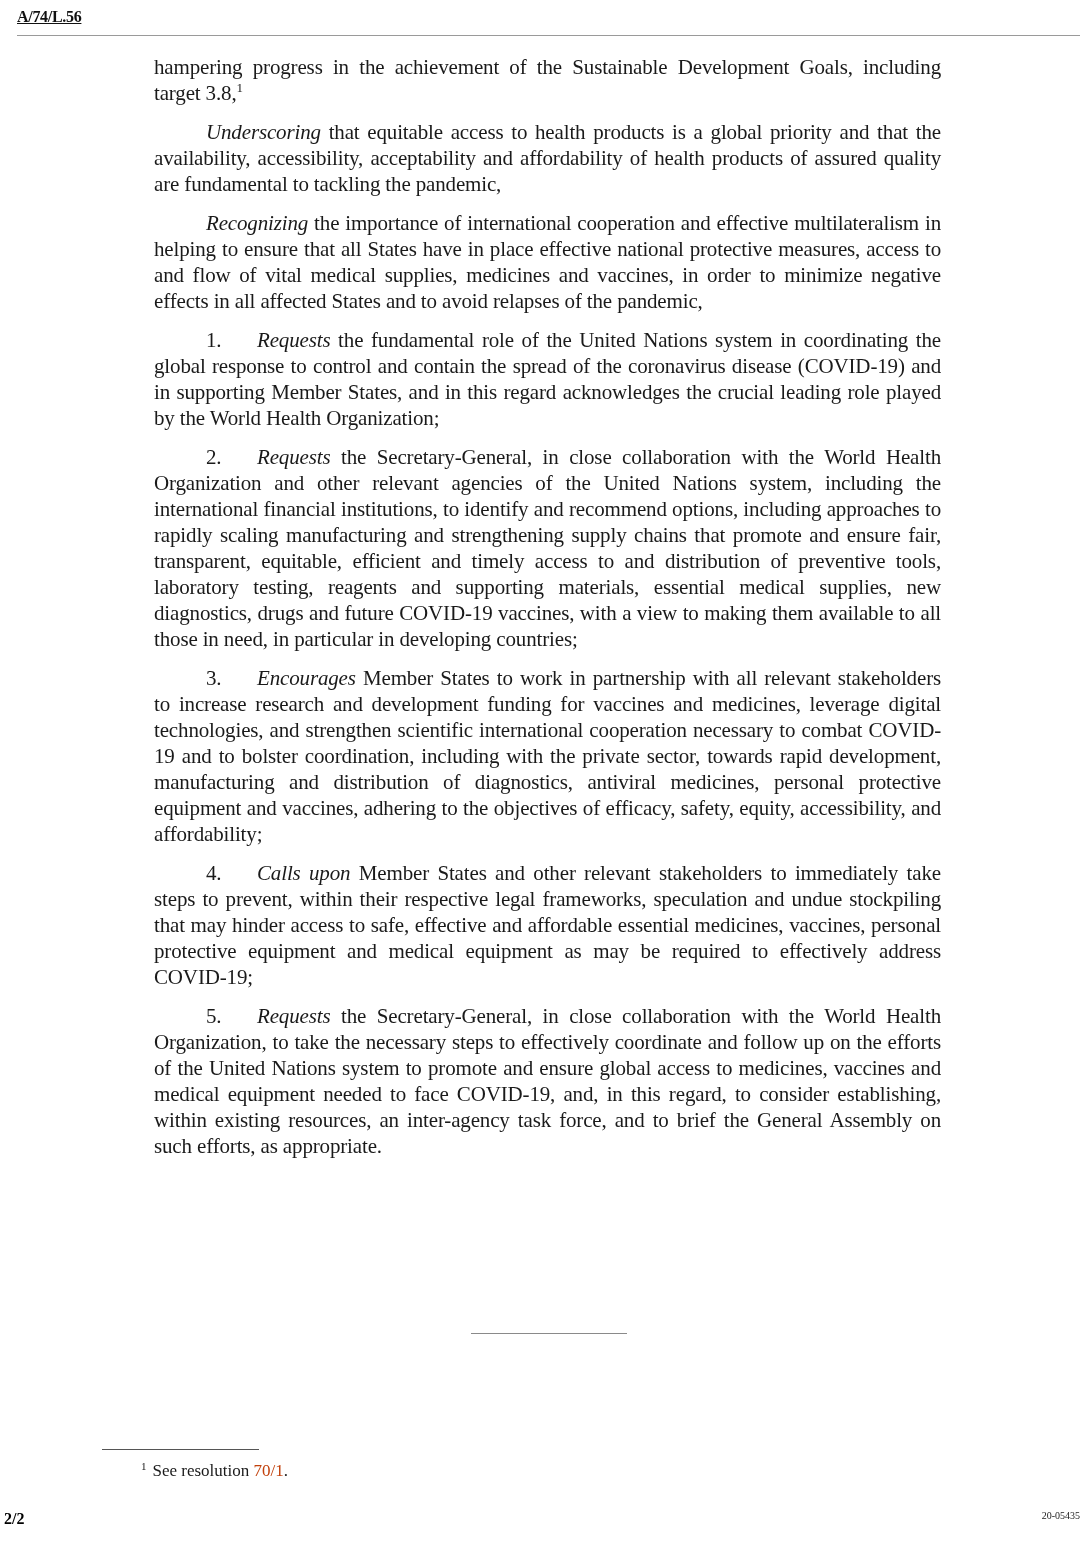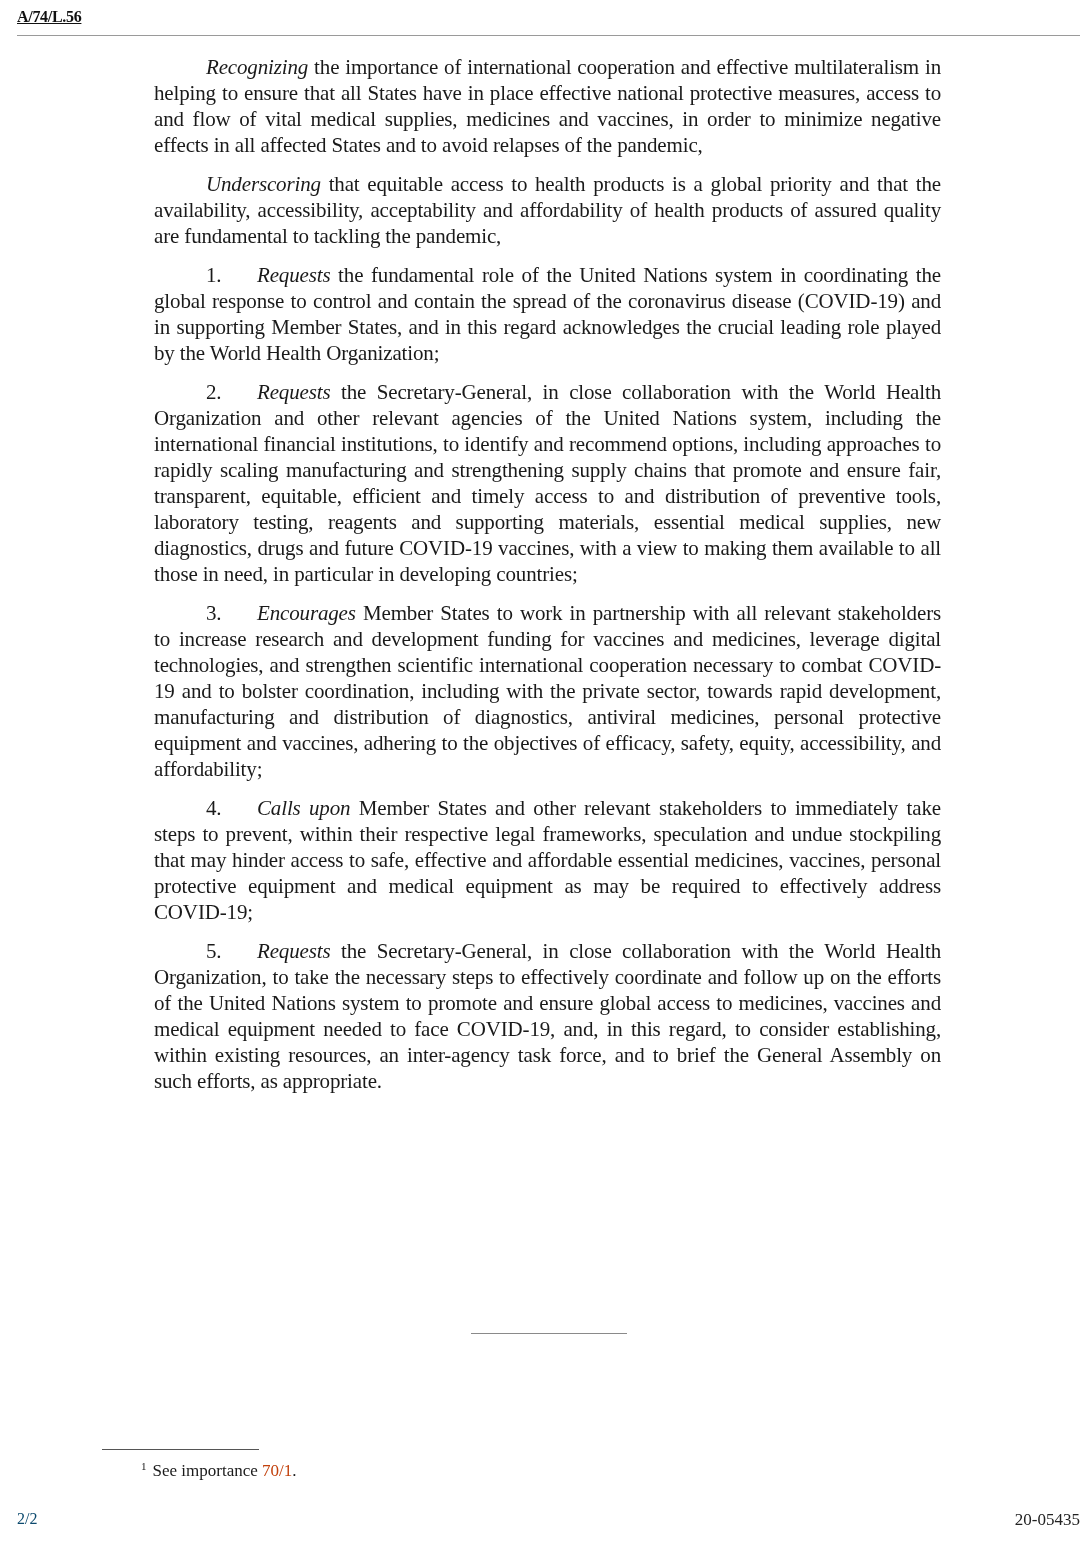--- a/index.html
+++ b/index.html
@@ -81,57 +81,58 @@
       vertical-align: 6px;
       line-height: 0;
       margin-right: 6px;
     }
     .footnote a {
       color: #c2410c;
       text-decoration: none;
     }
     .page-num {
       position: absolute;
-      left: 17px;
+      left: 4px;
       top: 1510px;
-      font-weight: normal;
+      font-weight: bold;
       font-size: 16px;
-      color: #0c4a6e;
+      color: #000000;
     }
     .job-num {
       position: absolute;
       right: 0px;
       top: 1510px;
-      font-size: 17px;
+      font-size: 10px;
       color: #222;
     }
   </style>
 </head>
 <body>
 
 <div class="doc-symbol">A/74/L.56</div>
 <div class="header-rule"></div>
 
 <div class="body-text">
+  <p class="para first"><span>hampering progress in the achievement of the Sustainable Development Goals, including target 3.8,</span><sup class="fnref">1</sup></p>
+
+  <p class="para"><i>Underscoring</i><span> that equitable access to health products is a global priority and that the availability, accessibility, acceptability and affordability of health products of assured quality are fundamental to tackling the pandemic,</span></p>
 
   <p class="para"><i>Recognizing</i><span> the importance of international cooperation and effective multilateralism in helping to ensure that all States have in place effective national protective measures, access to and flow of vital medical supplies, medicines and vaccines, in order to minimize negative effects in all affected States and to avoid relapses of the pandemic,</span></p>
-
-  <p class="para"><i>Underscoring</i><span> that equitable access to health products is a global priority and that the availability, accessibility, acceptability and affordability of health products of assured quality are fundamental to tackling the pandemic,</span></p>
 
 
   <p class="para"><span class="num">1.</span><i>Requests</i><span> the fundamental role of the United Nations system in coordinating the global response to control and contain the spread of the coronavirus disease (COVID-19) and in supporting Member States, and in this regard acknowledges the crucial leading role played by the World Health Organization;</span></p>
 
   <p class="para"><span class="num">2.</span><i>Requests</i><span> the Secretary-General, in close collaboration with the World Health Organization and other relevant agencies of the United Nations system, including the international financial institutions, to identify and recommend options, including approaches to rapidly scaling manufacturing and strengthening supply chains that promote and ensure fair, transparent, equitable, efficient and timely access to and distribution of preventive tools, laboratory testing, reagents and supporting materials, essential medical supplies, new diagnostics, drugs and future COVID-19 vaccines, with a view to making them available to all those in need, in particular in developing countries;</span></p>
 
   <p class="para"><span class="num">3.</span><i>Encourages</i><span> Member States to work in partnership with all relevant stakeholders to increase research and development funding for vaccines and medicines, leverage digital technologies, and strengthen scientific international cooperation necessary to combat COVID-19 and to bolster coordination, including with the private sector, towards rapid development, manufacturing and distribution of diagnostics, antiviral medicines, personal protective equipment and vaccines, adhering to the objectives of efficacy, safety, equity, accessibility, and affordability;</span></p>
 
   <p class="para"><span class="num">4.</span><i>Calls upon</i><span> Member States and other relevant stakeholders to immediately take steps to prevent, within their respective legal frameworks, speculation and undue stockpiling that may hinder access to safe, effective and affordable essential medicines, vaccines, personal protective equipment and medical equipment as may be required to effectively address COVID-19;</span></p>
 
   <p class="para"><span class="num">5.</span><i>Requests</i><span> the Secretary-General, in close collaboration with the World Health Organization, to take the necessary steps to effectively coordinate and follow up on the efforts of the United Nations system to promote and ensure global access to medicines, vaccines and medical equipment needed to face COVID-19, and, in this regard, to consider establishing, within existing resources, an inter-agency task force, and to brief the General Assembly on such efforts, as appropriate.</span></p>
 </div>
 
 <div class="end-rule"></div>
 
 <div class="fn-rule"></div>
-<div class="footnote"><sup>1</sup><span>See importance </span><a>70/1</a><span>.</span></div>
+<div class="footnote"><sup>1</sup><span>See resolution </span><a>70/1</a><span>.</span></div>
 
 <div class="page-num">2/2</div>
 <div class="job-num">20-05435</div>
 
 </body></html>

